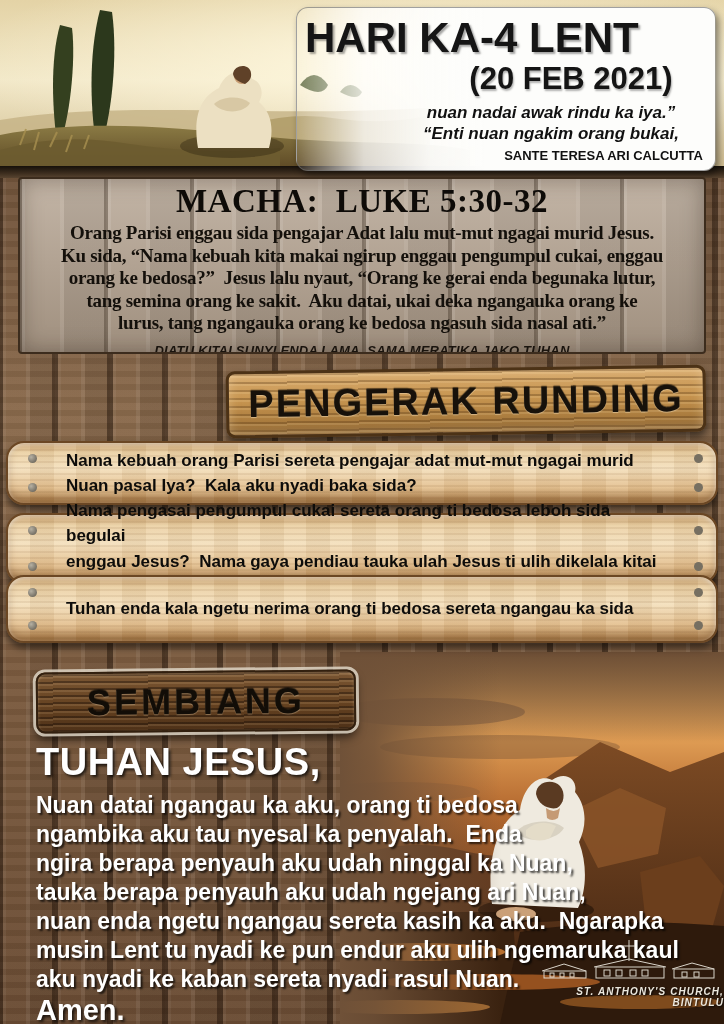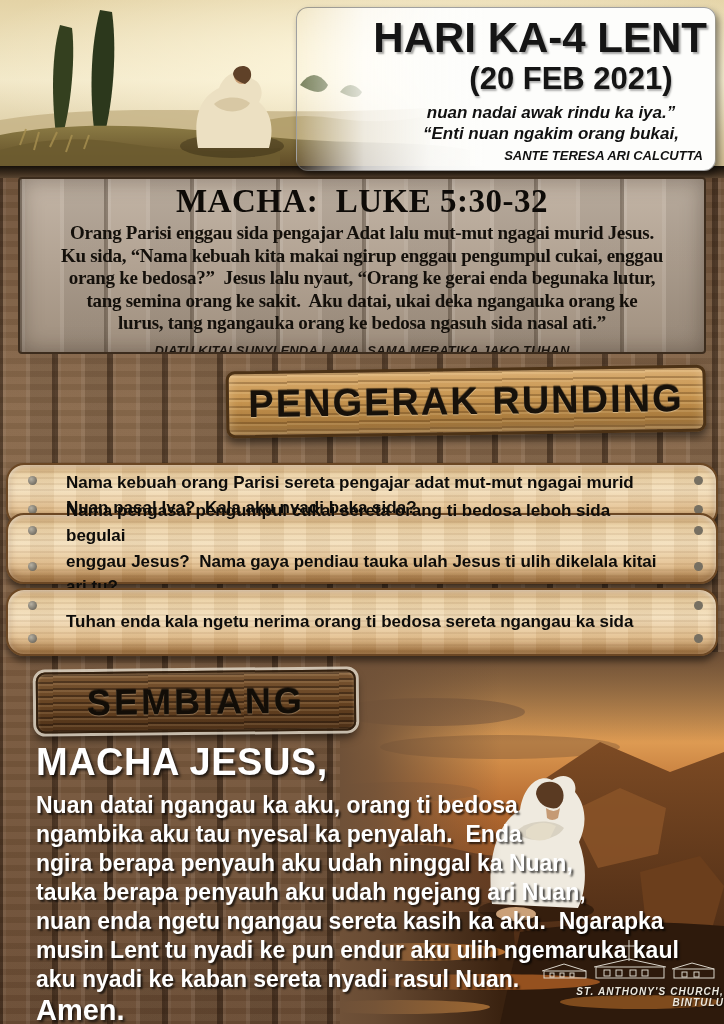--- a/index.html
+++ b/index.html
@@ -23,27 +23,27 @@
   .top-seam{position:absolute;left:0;top:166px;width:724px;height:12px;z-index:1;
     background:linear-gradient(180deg,#16100a,#3c2d1e 60%,#584430);}
   .title-box{
     position:absolute;left:296px;top:7px;width:420px;height:164px;z-index:2;
     border:1px solid rgba(110,110,110,0.65);border-radius:12px;
     background:linear-gradient(90deg,rgba(255,255,255,0.10) 0%,rgba(255,255,255,0.78) 16%,rgba(253,253,251,0.97) 32%,#fdfdfb 45%);
     box-shadow:3px 4px 7px rgba(0,0,0,0.45);
     display:flex;flex-direction:column;align-items:stretch;justify-content:flex-start;
     padding:6px 8px 4px 8px;box-sizing:border-box;
   }
-  .main-title{font-size:42px;font-weight:900;color:#151515;text-align:right;letter-spacing:0;
+  .main-title{font-size:42px;font-weight:900;color:#151515;text-align:left;letter-spacing:0;
     text-shadow:2px 2px 2px rgba(0,0,0,0.35);line-height:1.05;margin-top:2px;}
   .date-line{font-size:31px;font-weight:900;color:#151515;text-align:center;margin-left:130px;
     text-shadow:1px 2px 2px rgba(0,0,0,0.3);line-height:1.1;margin-top:2px;}
   .quote{font-size:17px;font-weight:bold;font-style:italic;color:#111;text-align:center;
     margin-left:90px;line-height:1.25;margin-top:6px;}
-  .attribution{font-size:13px;font-weight:bold;color:#111;text-align:right;margin-top:3px;padding-right:4px;font-style:italic;}
+  .attribution{font-size:13px;font-weight:bold;color:#111;text-align:right;margin-top:3px;padding-right:4px;}
 
   
   .reading-panel{
     position:absolute;left:18px;top:177px;width:688px;height:177px;z-index:2;box-sizing:border-box;
     border:2px solid #3c2c1d;border-radius:4px;overflow:hidden;
     background-color:#b2a08d;
     background-image:
       repeating-linear-gradient(90deg,
         rgba(50,38,26,0.35) 0 2px, rgba(255,255,255,0.10) 2px 5px,
         rgba(0,0,0,0.0) 5px 40px, rgba(255,255,255,0.08) 40px 44px,
@@ -101,23 +101,23 @@
     display:flex;flex-direction:column;justify-content:center;
     padding:4px 44px 4px 58px;
   }
   .q-plank::before,.q-plank::after{
     content:'';position:absolute;width:9px;height:9px;border-radius:50%;
     background:radial-gradient(circle at 35% 35%,#b6b0a2,#5a554b);
     left:20px;box-shadow:666px 0 0 0 #766f61;
   }
   .q-plank::before{top:11px;}
   .q-plank::after{bottom:11px;}
-  .q1{top:463px;height:64px;}
+  .q1{top:441px;height:64px;}
   .q2{top:513px;height:71px;}
-  .q3{top:588px;height:68px;}
+  .q3{top:575px;height:68px;}
   .q-text{font-size:17px;font-weight:600;color:#0d0c0a;line-height:1.5;white-space:pre-wrap;}
 
   
   .bottom-art{position:absolute;right:0;bottom:0;width:384px;height:372px;z-index:1;}
   .bottom-art::before{
     content:'';position:absolute;inset:0;z-index:2;
     background:
       linear-gradient(90deg,#6f5138 0%,rgba(111,81,56,0.88) 9%,rgba(111,81,56,0) 42%),
       linear-gradient(180deg,rgba(106,76,52,0.95) 0%,rgba(106,76,52,0) 24%);
   }
@@ -254,21 +254,21 @@
       <path d="M186 178 q14 -12 30 -4 l-6 12 q-12 6 -24 -2 Z" fill="#e4dcc8"></path>
       <ellipse cx="176" cy="262" rx="20" ry="7" fill="#caa078"></ellipse>
     </svg>
   </div>
 
   <div class="heading-plank plank-dark">
     <span class="plank-text">SEMBIANG</span>
   </div>
 
   <div class="prayer">
-    <div class="salutation">MACHA JESUS,</div>
+    <div class="salutation">TUHAN JESUS,</div>
     <div class="prayer-body">
       <div>Nuan datai ngangau ka aku, orang ti bedosa</div>
       <div>ngambika aku tau nyesal ka penyalah.  Enda</div>
       <div>ngira berapa penyauh aku udah ninggal ka Nuan,</div>
       <div>tauka berapa penyauh aku udah ngejang ari Nuan,</div>
       <div>nuan enda ngetu ngangau sereta kasih ka aku.  Ngarapka</div>
       <div>musin Lent tu nyadi ke pun endur aku ulih ngemaruka kaul</div>
       <div>aku nyadi ke kaban sereta nyadi rasul Nuan.</div>
     </div>
     <div class="amen">Amen.</div>

